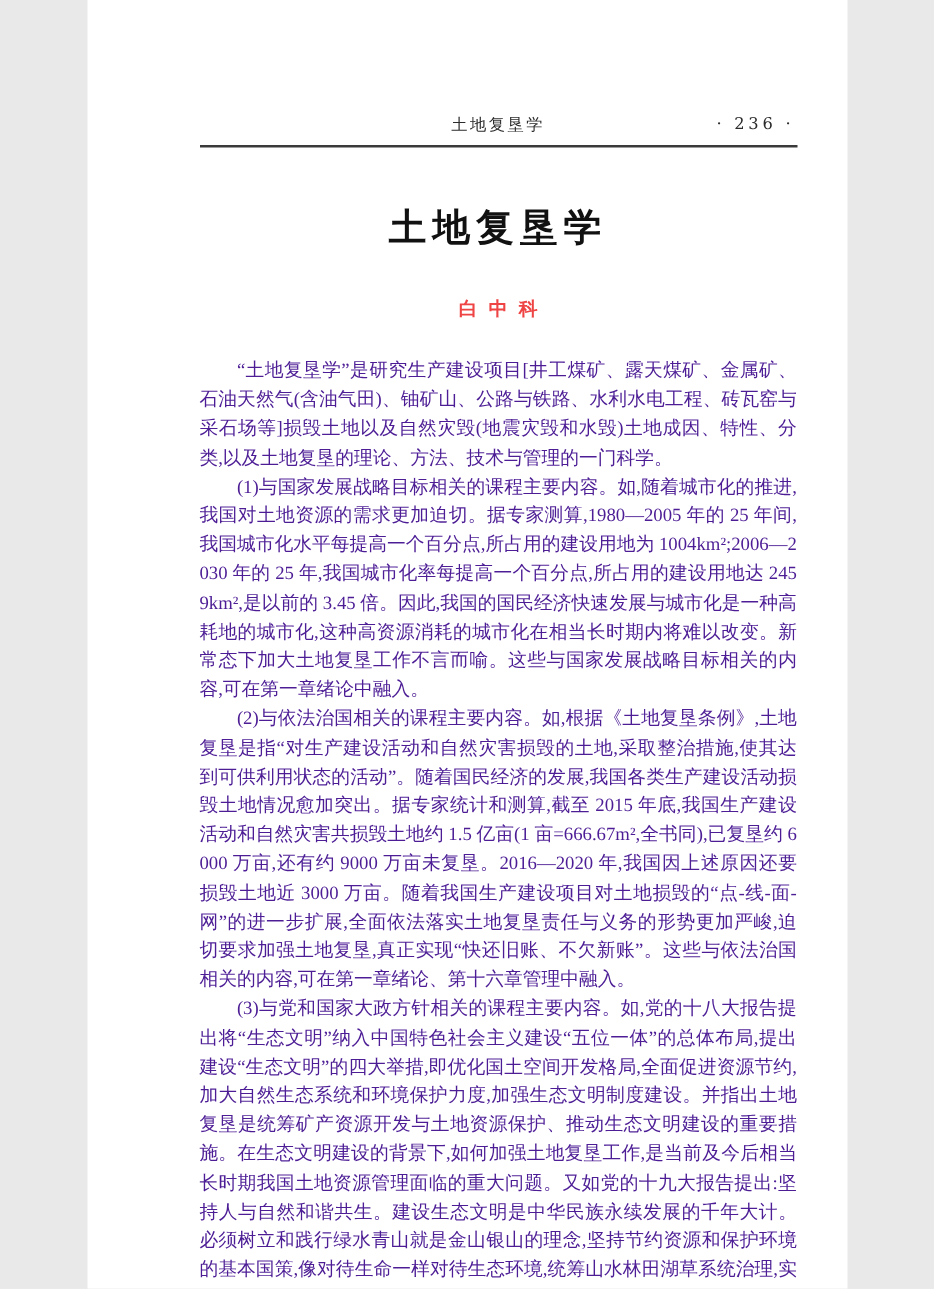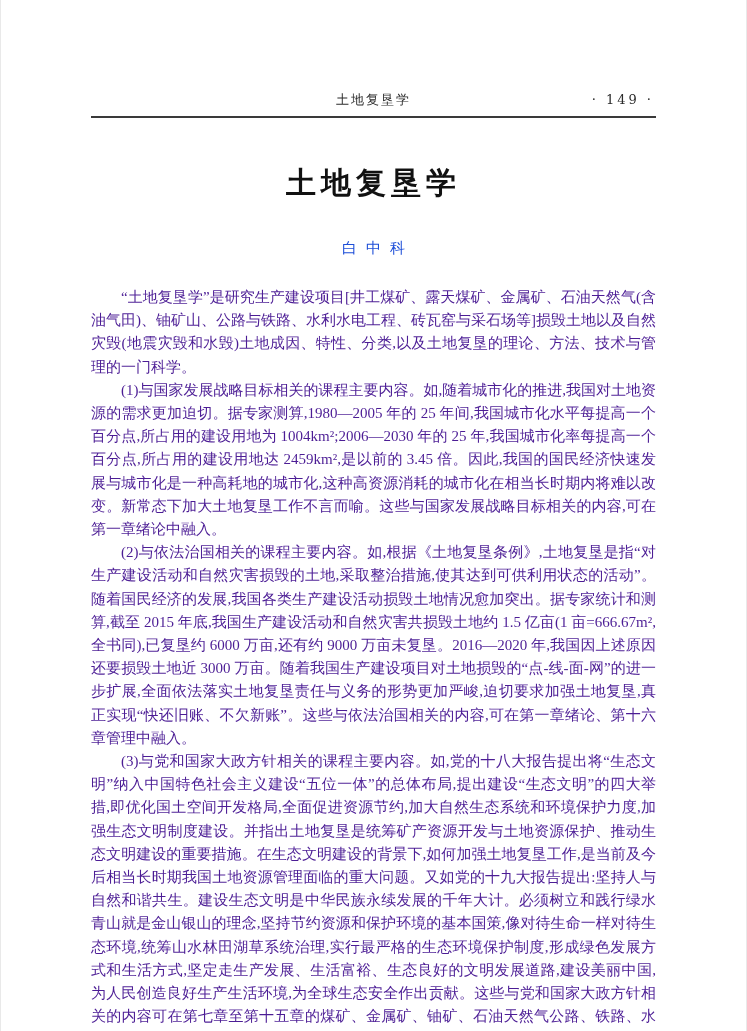--- a/index.html
+++ b/index.html
@@ -2,26 +2,26 @@
 <html><head>
 <meta charset="utf-8">
 <style>
   * { margin: 0; padding: 0; box-sizing: border-box; }
   html, body {
     background: #e9e9e9;
     font-family: "Liberation Serif", "DejaVu Serif", serif;
   }
   .page {
     position: relative;
-    width: 745px;
+    width: 608px;
     height: 1031px;
     margin: 0 auto;
     background: #ffffff;
     color: #1c1c1c;
-    padding: 92px 90px 0 90px;
+    padding: 92px 40px 0 90px;
     overflow: hidden;
   }
   
   .running-header {
     position: relative;
     height: 16px;
     margin-bottom: 8px;
     font-size: 13px;
     line-height: 16px;
     color: #2b2b2b;
@@ -52,22 +52,22 @@
     font-size: 30px;
     line-height: 38px;
     letter-spacing: 5px;
     color: #111;
   }
   .article-author {
     margin-top: 36px;
     text-align: center;
     font-size: 15px;
     line-height: 20px;
-    font-weight: 400;
-    color: #1d4ed8;
+    font-weight: 700;
+    color: #ef4444;
     letter-spacing: 0.6em;
     text-indent: 0.6em; 
   }
   
   .article-body {
     margin-top: 28px;
   }
   .article-body p {
     font-size: 15px;
     line-height: 23.2px;
@@ -77,21 +77,21 @@
     word-break: break-all;
   }
 </style>
 </head>
 <body>
 
 <div class="page">
 
   <header class="running-header">
     <span class="head-title">土地复垦学</span>
-    <span class="page-num">· 149 ·</span>
+    <span class="page-num">· 236 ·</span>
   </header>
   <hr class="header-rule">
 
   <h1 class="article-title">土地复垦学</h1>
 
   <div class="article-author">白中科</div>
 
   <div class="article-body">
     <p>“土地复垦学”是研究生产建设项目[井工煤矿、露天煤矿、金属矿、石油天然气(含油气田)、铀矿山、公路与铁路、水利水电工程、砖瓦窑与采石场等]损毁土地以及自然灾毁(地震灾毁和水毁)土地成因、特性、分类,以及土地复垦的理论、方法、技术与管理的一门科学。</p>
     <p>(1)与国家发展战略目标相关的课程主要内容。如,随着城市化的推进,我国对土地资源的需求更加迫切。据专家测算,1980—2005 年的 25 年间,我国城市化水平每提高一个百分点,所占用的建设用地为 1004km²;2006—2030 年的 25 年,我国城市化率每提高一个百分点,所占用的建设用地达 2459km²,是以前的 3.45 倍。因此,我国的国民经济快速发展与城市化是一种高耗地的城市化,这种高资源消耗的城市化在相当长时期内将难以改变。新常态下加大土地复垦工作不言而喻。这些与国家发展战略目标相关的内容,可在第一章绪论中融入。</p>

